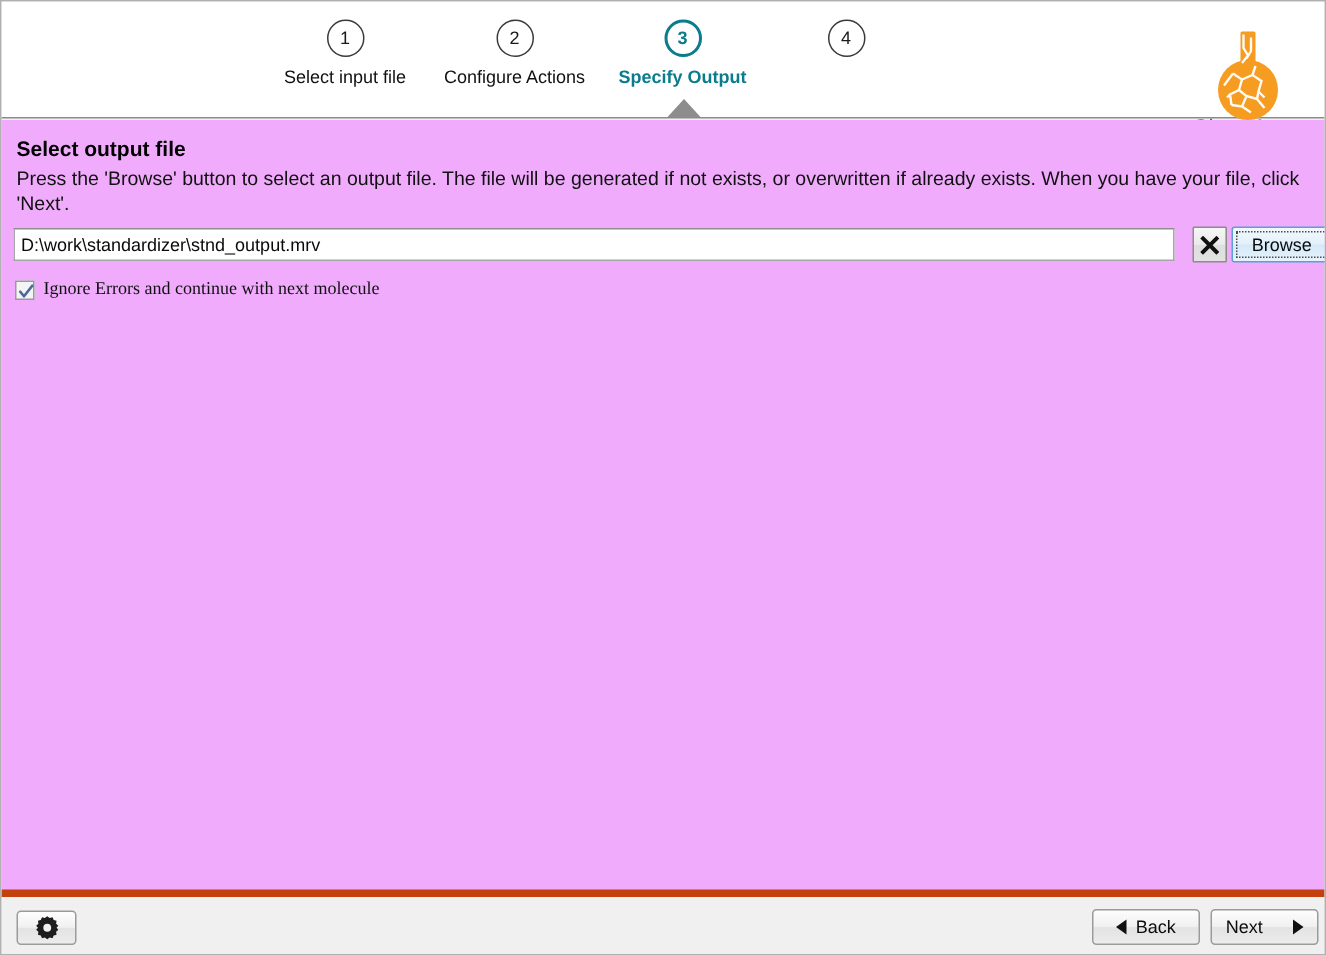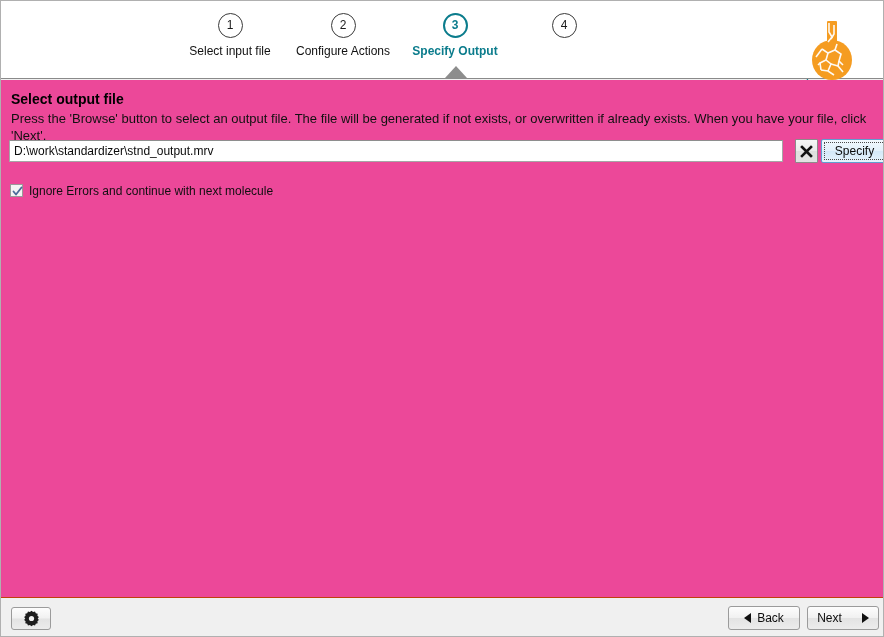--- a/index.html
+++ b/index.html
@@ -110,22 +110,22 @@
   }
   .logo svg { display: block; }
 
   
   .content {
     position: absolute;
     left: 0;
     top: 79px;
     width: 882px;
     height: 518px;
-    background: #ec4899;
-    border-bottom: 1px solid #c2410c;
+    background: #f0abfc;
+    border-bottom: 5px solid #c2410c;
     box-sizing: border-box;
   }
 
   .section-title {
     position: absolute;
     left: 10px;
     top: 11px;
     font-size: 14px;
     font-weight: bold;
     color: #000000;
@@ -138,21 +138,21 @@
     width: 860px;
     font-size: 13px;
     line-height: 17px;
     color: #111111;
   }
 
   
   .file-row {
     position: absolute;
     left: 8px;
-    top: 60px;
+    top: 72px;
     width: 868px;
     height: 14px;
   }
 
   .file-input {
     position: absolute;
     left: 0;
     top: 0;
     width: 774px;
     height: 22px;
@@ -213,22 +213,23 @@
     pointer-events: none;
   }
 
   
   .checkbox-row {
     position: absolute;
     left: 9px;
     top: 104px;
     height: 16px;
     display: flex;
-    align-items: flex-start;
+    align-items: flex-end;
     cursor: pointer;
+    font-family: Liberation Serif, serif;
   }
   .cb-box {
     width: 13px;
     height: 13px;
     box-sizing: border-box;
     border: 1px solid #9a9a9a;
     background: #f4f4f4;
     position: relative;
     flex: 0 0 auto;
   }
@@ -372,21 +373,21 @@
       <input class="file-input" type="text" value="D:\work\standardizer\stnd_output.mrv" style="">
 
       <div class="clear-button">
         <svg width="13" height="13" viewBox="0 0 13 13">
           <path d="M2 2 L11 11 M11 2 L2 11" stroke="#111111" stroke-width="2.6" stroke-linecap="square"></path>
         </svg>
       </div>
 
       <button class="browse-button">
         <span class="focus-ring"></span>
-        <span>Specify</span>
+        <span>Browse</span>
       </button>
 
     </div>
 
     <label class="checkbox-row">
       <span class="cb-box">
         <svg width="11" height="11" viewBox="0 0 11 11">
           <path d="M1.5 5.5 L4 8.5 L9.5 1.5" stroke="#4a6b9a" stroke-width="1.8" fill="none" stroke-linecap="round" stroke-linejoin="round"></path>
         </svg>
       </span>

